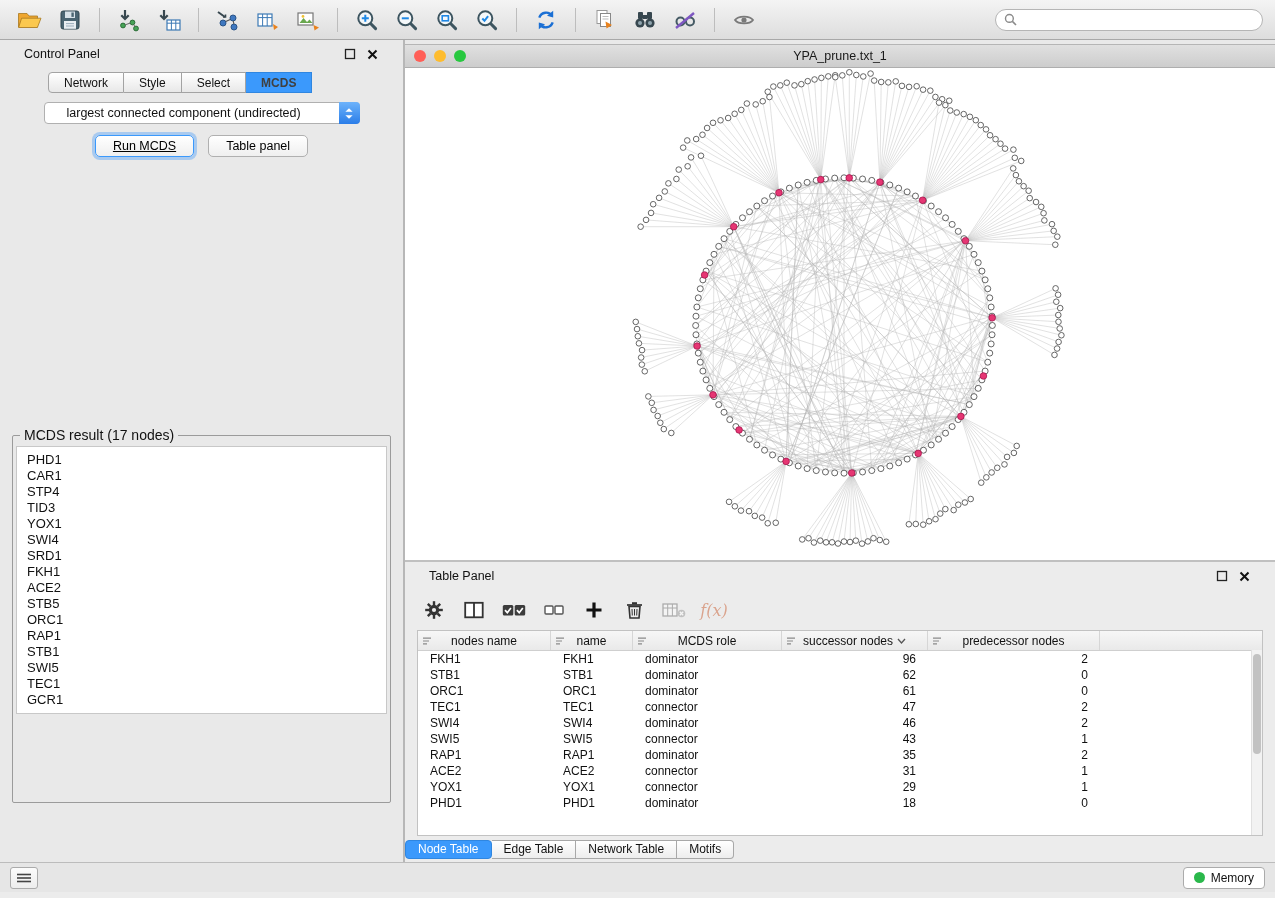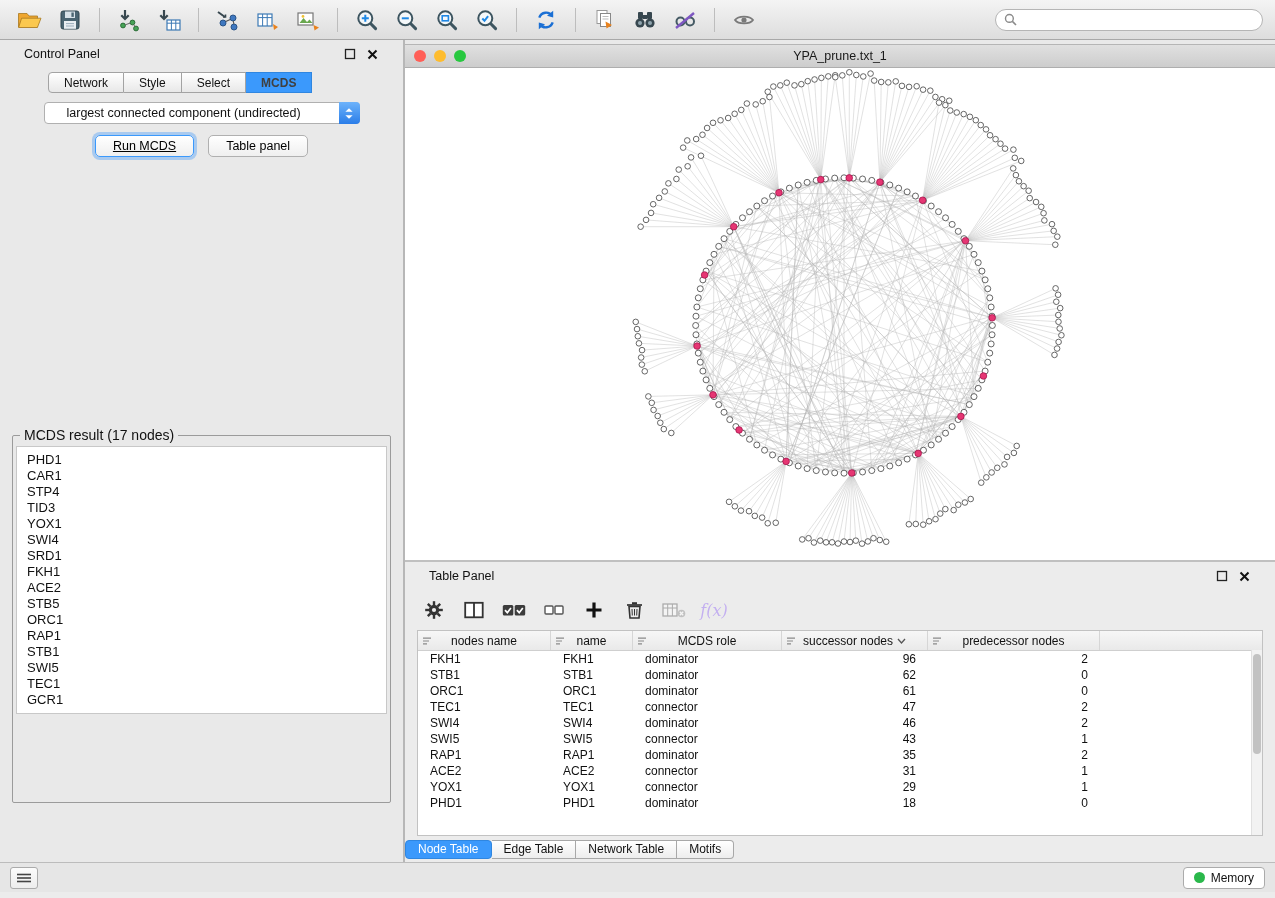--- a/index.html
+++ b/index.html
@@ -53,21 +53,21 @@
     border-bottom:1px solid #aeaeae;display:flex;align-items:center;padding:0 9px;position:relative;flex:none;}
   .tl{width:12px;height:12px;border-radius:50%;margin-right:8px;flex:none;}
   .net-title{position:absolute;left:0;right:0;text-align:center;font-size:12.5px;color:#1a1a1a;}
   .net-canvas{flex:1;background:#fff;position:relative;overflow:hidden;}
   .net-canvas svg{position:absolute;inset:0;}
   
   #table-panel{flex:1;display:flex;flex-direction:column;background:#ececec;border-top:2px solid #c0c0c0;min-height:0;}
   .tp-toolbar{height:40px;display:flex;align-items:center;gap:10px;padding:0 14px;flex:none;}
   .ticon{width:30px;height:28px;display:flex;align-items:center;justify-content:center;}
   .ticon.disabled{opacity:.42;}
-  .fx{font-family:"DejaVu Serif","Liberation Serif",serif;font-style:italic;font-size:16px;color:#8b5cf6;}
+  .fx{font-family:"DejaVu Serif","Liberation Serif",serif;font-style:italic;font-size:16px;color:#c2410c;}
   .tp-table{flex:1;margin:0 12px;background:#fff;border:1px solid #c2c2c2;position:relative;
     overflow:hidden;display:flex;flex-direction:column;min-height:0;}
   .thead{display:flex;height:19px;background:linear-gradient(#f7f7f7,#e9e9e9);
     border-bottom:1px solid #cfcfcf;flex:none;}
   .th{display:flex;align-items:center;justify-content:center;gap:4px;font-size:12px;
     border-right:1px solid #d6d6d6;position:relative;box-sizing:border-box;}
   .th.filler{flex:1;border-right:none;}
   .th-sort{position:absolute;left:4px;top:4.5px;}
   .tbody{flex:1;overflow:hidden;}
   .tr{display:flex;height:16px;align-items:center;}

